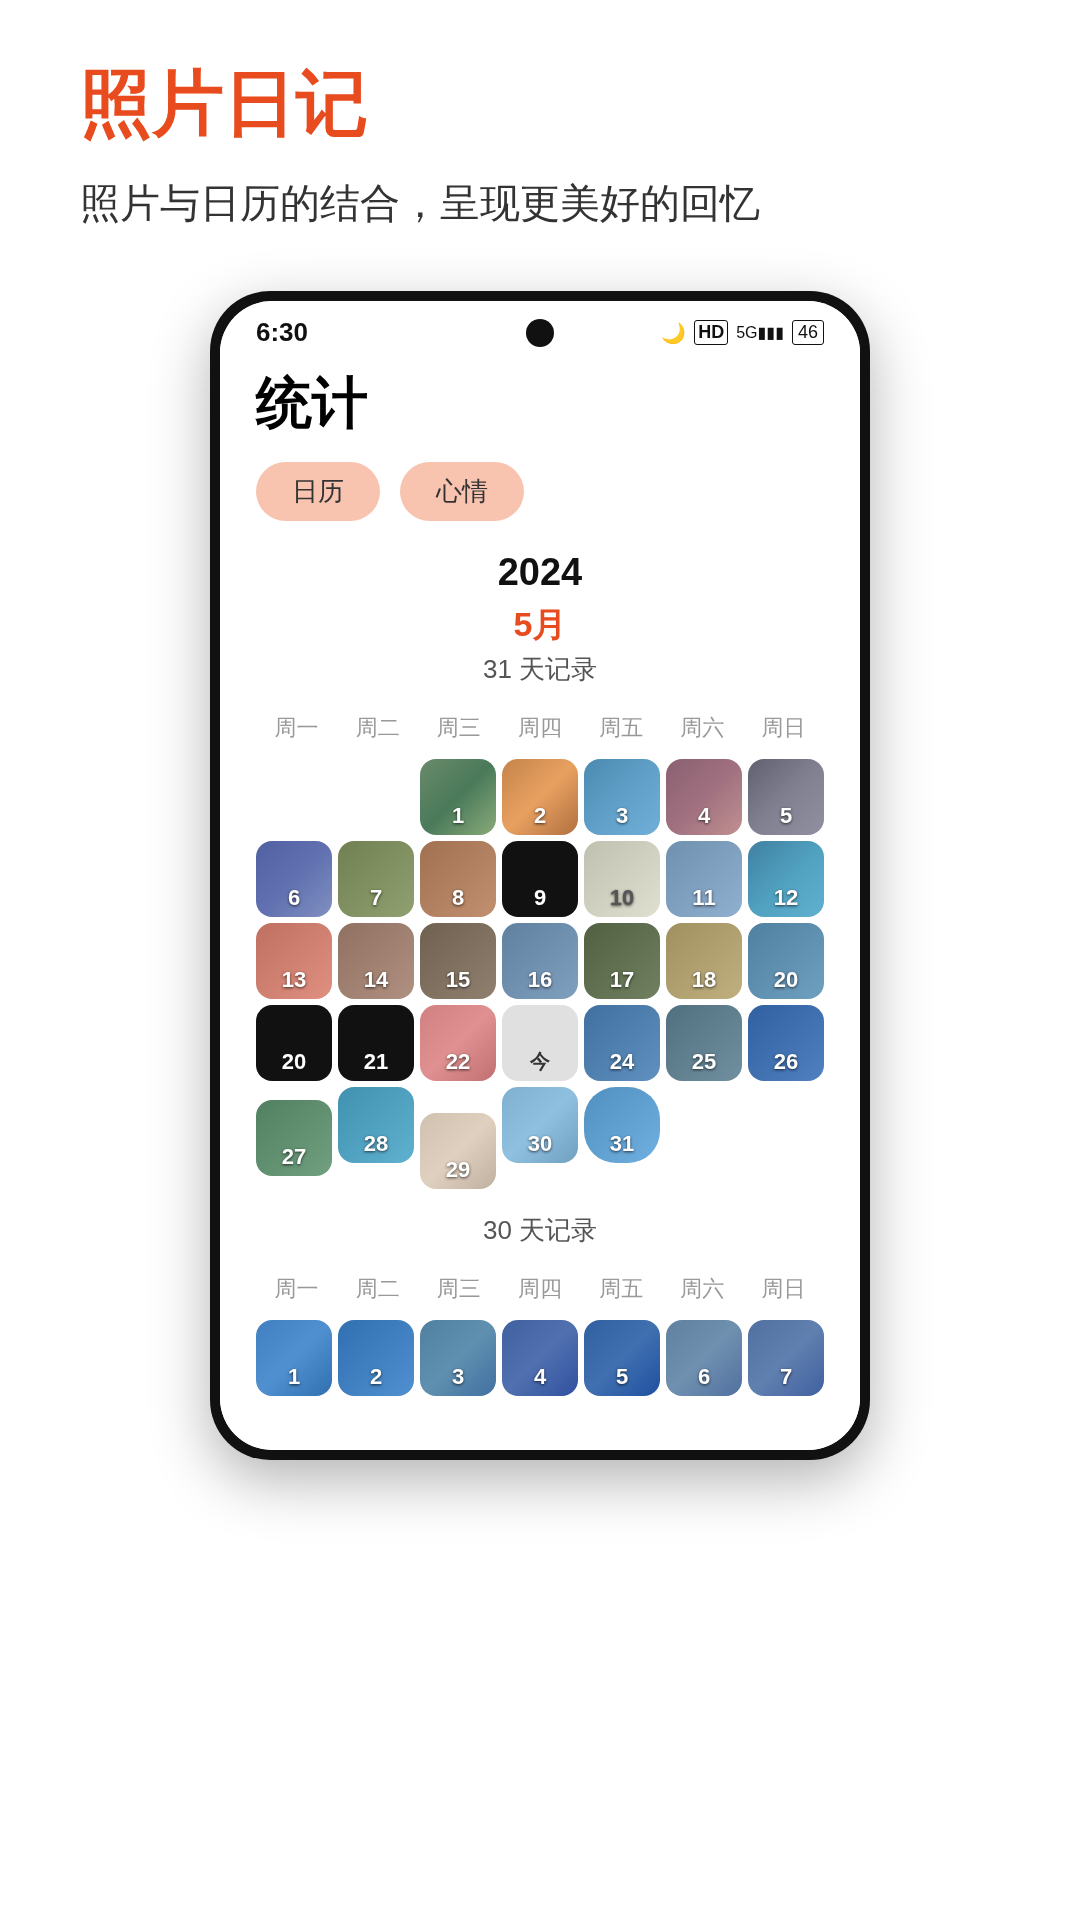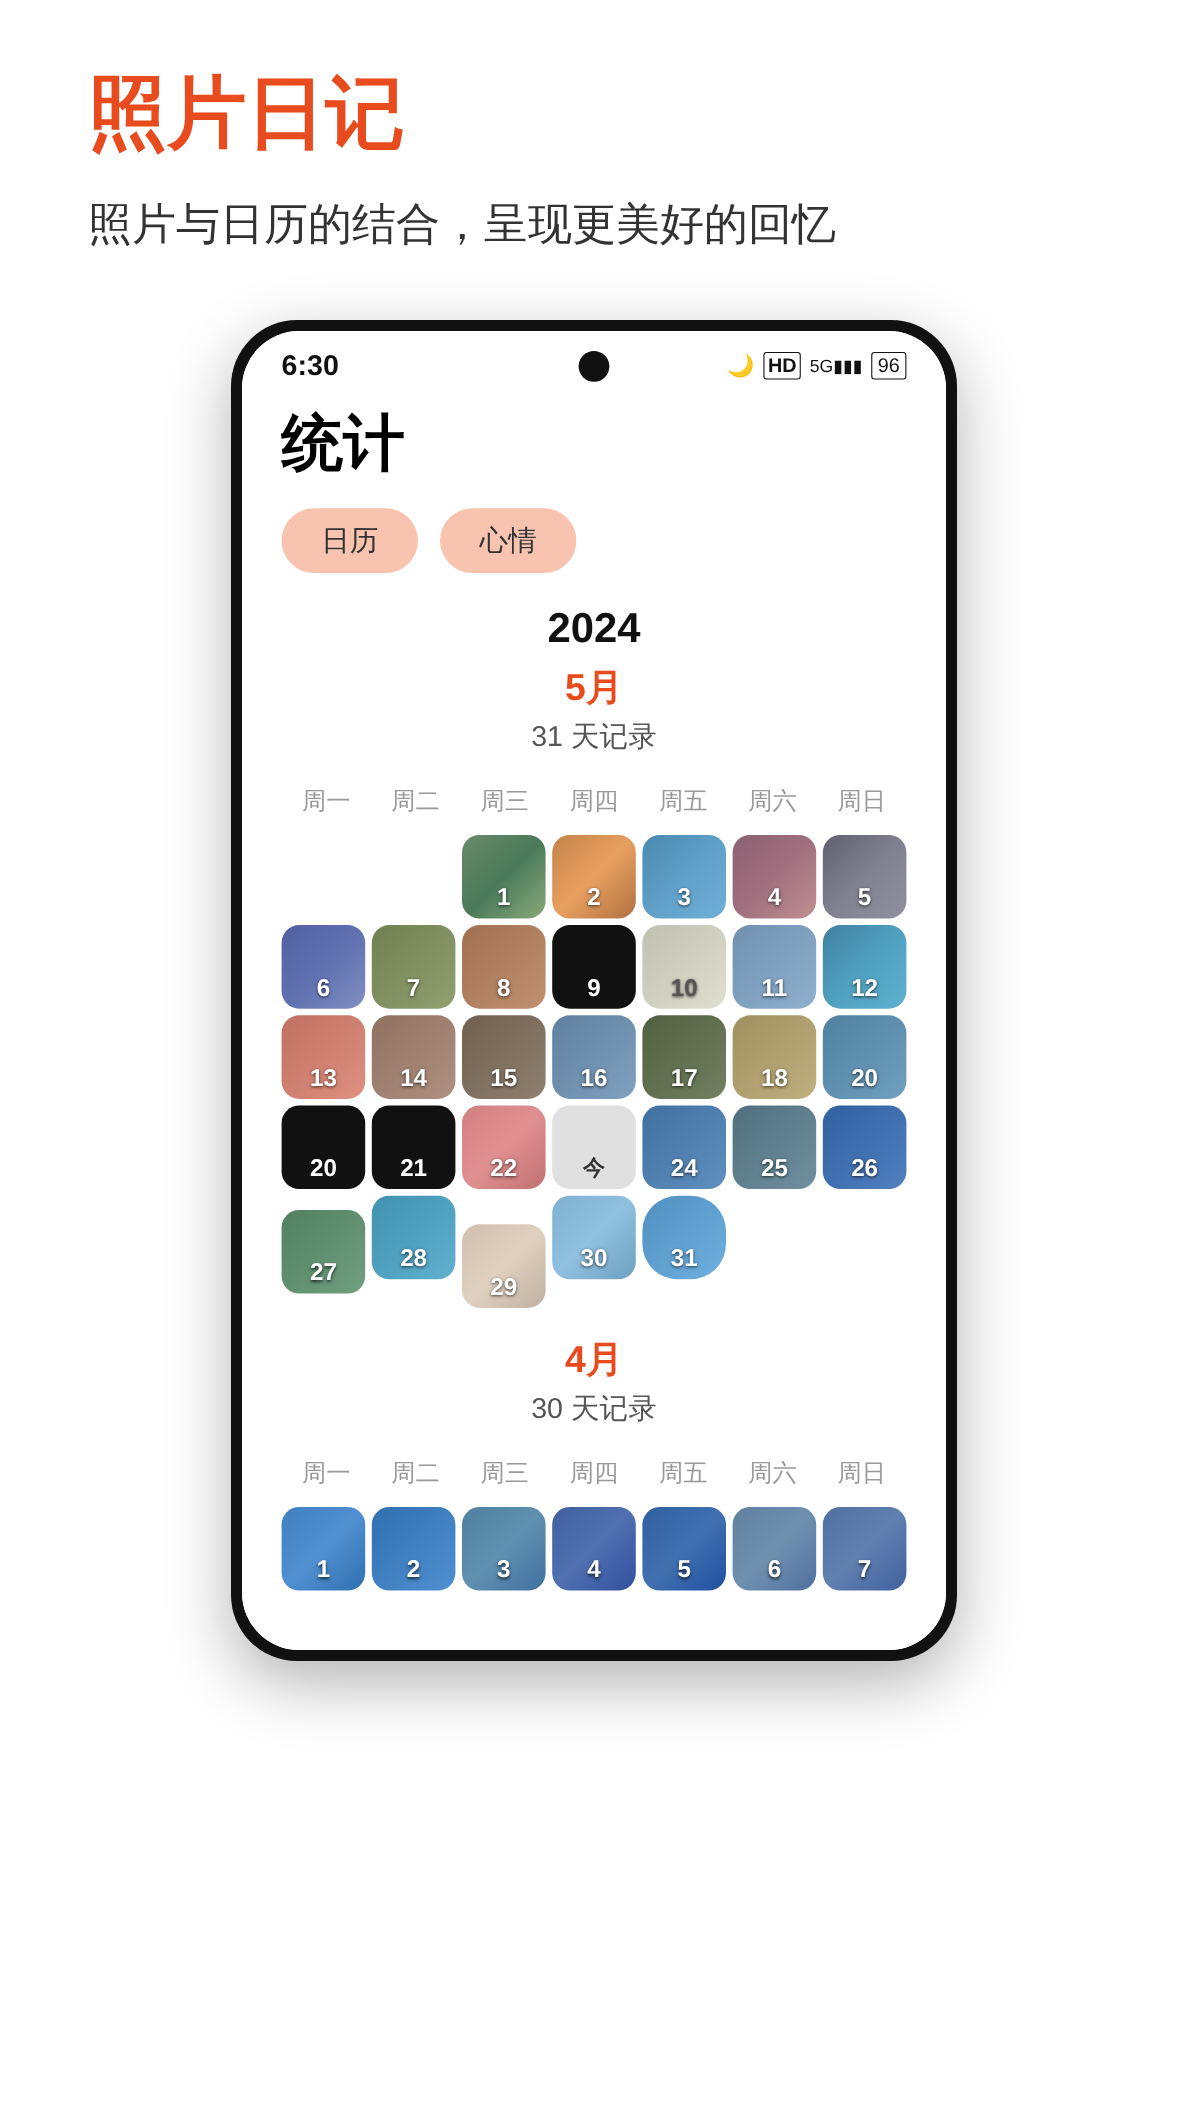--- a/index.html
+++ b/index.html
@@ -265,21 +265,21 @@
     <div class="phone-inner">
 
       <div class="status-bar">
         <span class="status-time">6:30</span>
         <div class="status-camera"></div>
         <div class="status-icons">
           <span>🌙</span>
           <span style="font-size:18px;font-weight:700;border:1.5px solid #111;padding:1px 3px;border-radius:3px;">HD</span>
           <span style="font-size:16px;">5G▮▮▮</span>
           <span style="font-size:18px;border:1.5px solid #111;padding:1px 5px;border-radius:3px;">
-            <span>96</span>
+            <span>46</span>
           </span>
         </div>
       </div>
 
       <div class="phone-content">
 
         <div class="screen-title">统计</div>
 
         <div class="tab-row">
           <button class="tab-btn active">日历</button>
@@ -399,21 +399,20 @@
           <div class="cal-day photo-30">
               <span class="cal-day-num">30</span>
             </div>
           <div class="cal-day photo-31">
               <span class="cal-day-num">31</span>
             </div>
           <div class="cal-day empty"></div>
           <div class="cal-day empty"></div>
         </div>
 
-        <div class="month-label">4月</div>
         <div class="days-record">30 天记录</div>
 
         <div class="weekday-row">
           <div class="weekday-cell">周一</div>
           <div class="weekday-cell">周二</div>
           <div class="weekday-cell">周三</div>
           <div class="weekday-cell">周四</div>
           <div class="weekday-cell">周五</div>
           <div class="weekday-cell">周六</div>
           <div class="weekday-cell">周日</div>

